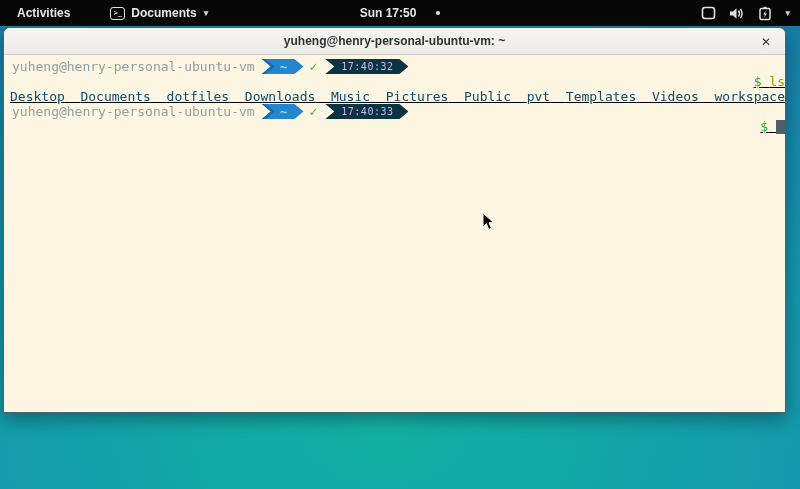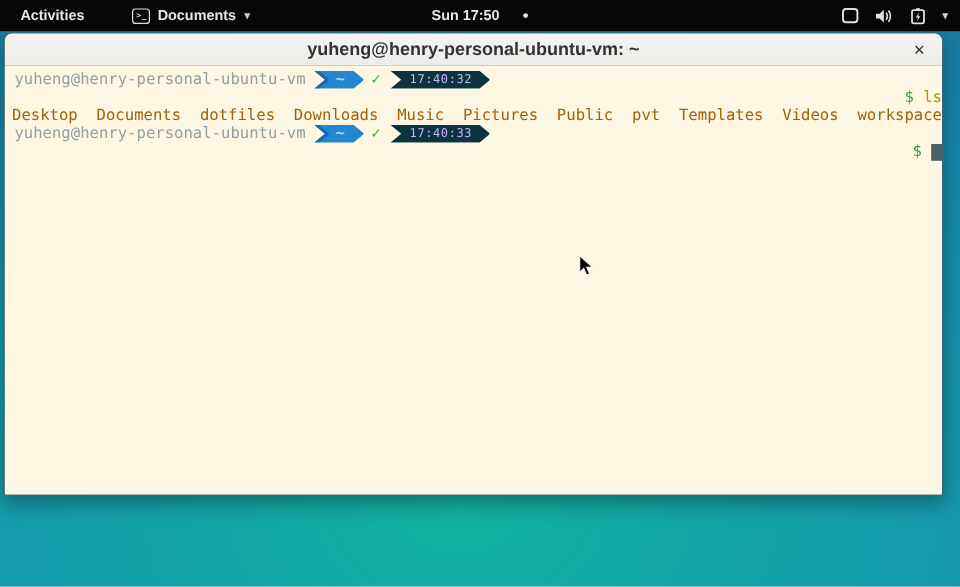--- a/index.html
+++ b/index.html
@@ -39,52 +39,52 @@
     position:absolute; left:3px; top:27px; width:783px; height:386px;
     border:1px solid #3f6570; border-radius:7px 7px 2px 2px;
     box-shadow:0 6px 18px rgba(0,0,0,.35);
     background:#fdf6e3; z-index:10; overflow:hidden;
   }
   .titlebar {
     height:27px; background:linear-gradient(#f5f4f2,#edecE8);
     border-bottom:1px solid #cfcdc6; border-radius:6px 6px 0 0;
     display:flex; align-items:center; justify-content:center; position:relative;
   }
-  .titlebar .title { font-size:15px; font-weight:700; color:#2e3436; }
+  .titlebar .title { font-size:12px; font-weight:700; color:#2e3436; }
   .close-btn {
     position:absolute; right:8px; top:0; height:27px; width:22px;
     display:flex; align-items:center; justify-content:center;
     font-size:12px; color:#333; cursor:pointer;
   }
 
   
   .term {
     position:absolute; top:28px; left:0; right:0; bottom:0;
     background:#fdf6e3; font-family:"DejaVu Sans Mono", monospace;
     font-size:13px; line-height:15px; padding-top:3px; cursor:text;
   }
   .tline { white-space:pre; height:15px;text-align:right; }
   .promptline { padding-left:8px; display:flex; align-items:center; }
-  .cmdline, .listline { padding-left:3px; }
+  .cmdline, .listline { padding-left:3px;text-decoration:underline; }
   .user { color:#91a0a4; }
   .ribbon {
     display:inline-block; position:relative; height:15px; line-height:15px;
     margin-left:7px; vertical-align:middle;
     clip-path:polygon(0 0, calc(100% - 9px) 0, 100% 50%, calc(100% - 9px) 100%, 0 100%, 9px 50%);
   }
   .ribbon.blue { background:#2386cf; color:#aederf5; color:#a8d6f0; padding:0 16px 0 18px; font-weight:700; }
   .ribbon.blue::before {
     content:""; position:absolute; left:0; top:0; width:13px; height:100%;
     background:#186bad; clip-path:polygon(0 0, 4px 0, 13px 50%, 4px 100%, 0 100%, 9px 50%);
   }
   .ribbon.dark { background:#0b3440; color:#c4b5fd; padding:0 15px 0 16px; font-weight:400; font-size:10px; letter-spacing:.5px; }
   .check { color:#30bd1e; font-weight:700; margin-left:6px; margin-right:1px; }
   .dollar { color:#3aa33a; }
   .cmd { color:#9d9b00; }
-  .dir { color:#a16207; }
+  .dir { color:#0c4a6e; }
   .cursor-block {
     display:inline-block; width:9px; height:14px; background:#4c5f66;
     vertical-align:text-bottom; margin-left:0;
   }
 
   
   .pointer { position:absolute; left:482px; top:212px; z-index:50; pointer-events:none; }
 </style>
 </head>
 <body>

